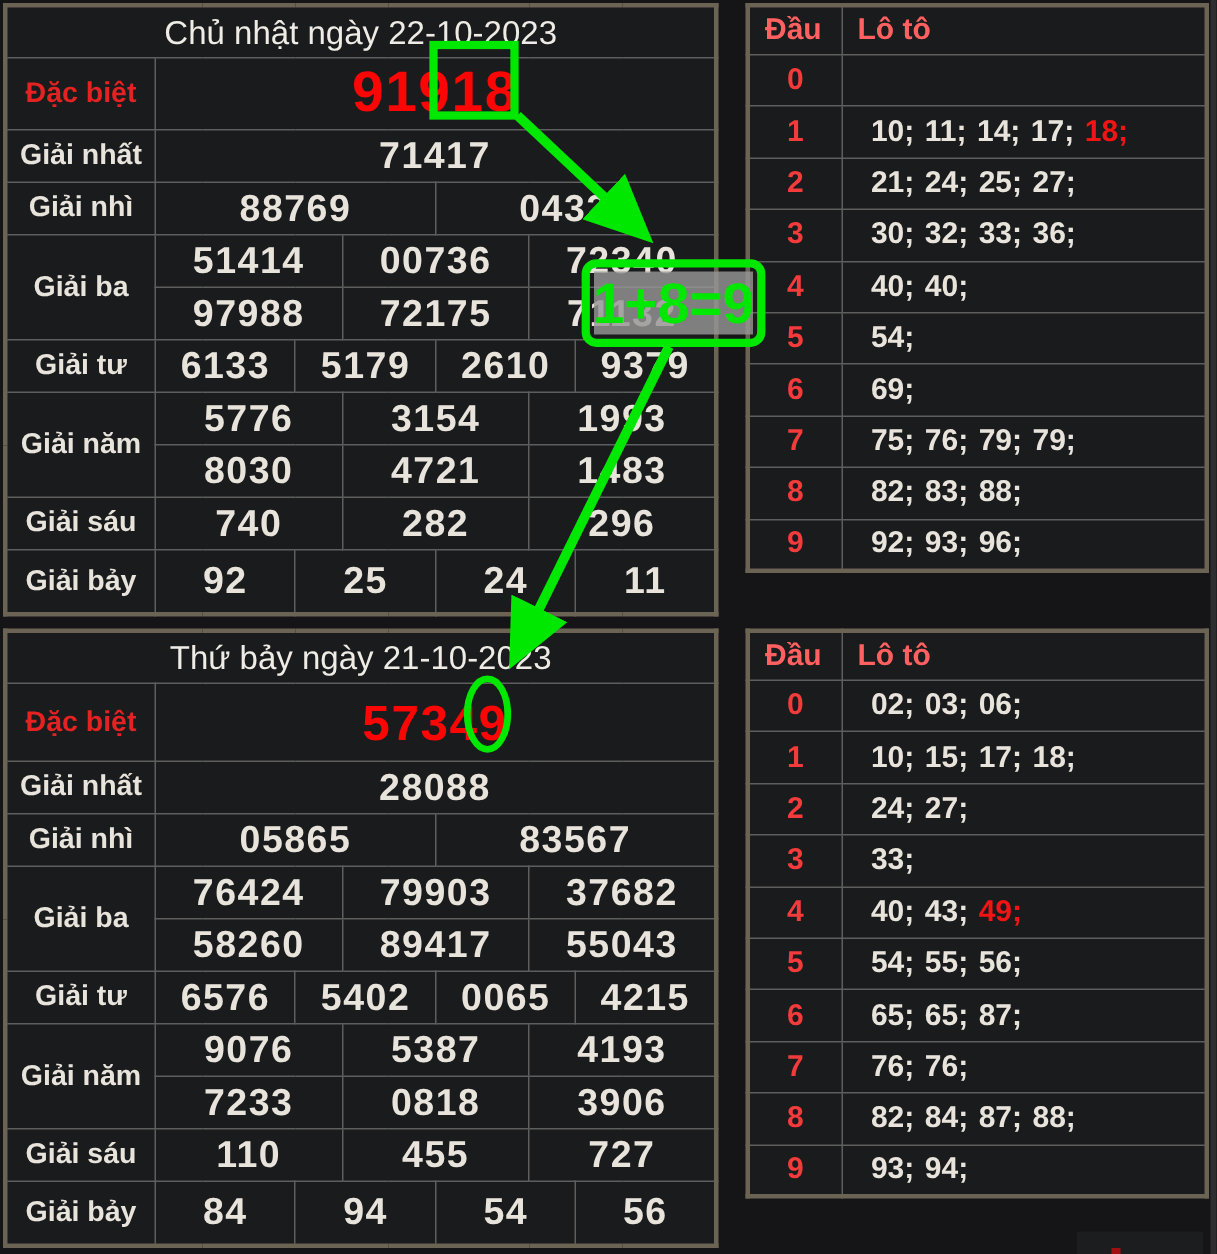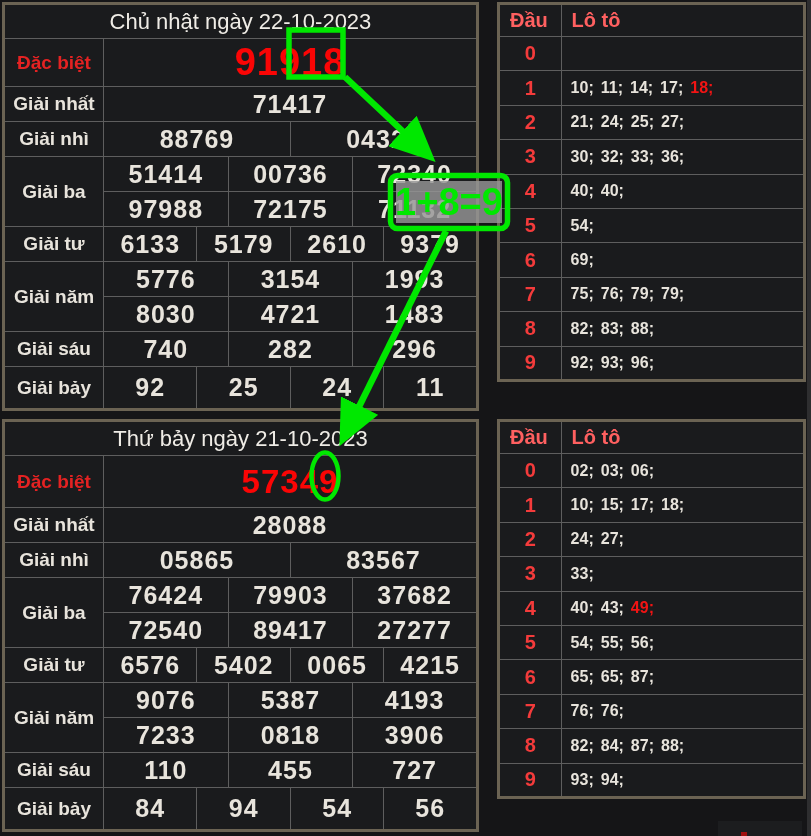--- a/index.html
+++ b/index.html
@@ -26,21 +26,21 @@
   #bl .sp{height:52px;}
   #bl .spv{font-size:33px;}
   .lt tr{height:35px;}
   .lt tr.last{height:43px;}
   
   .rt tr{height:34.4px;}
   .rt .hdr2{height:33px;}
   .rt td{vertical-align:middle;}
   .dau-h,.loto-h{color:#ff6060;font-size:20px;font-weight:700;text-align:left;padding-left:10px;}
   .dau{color:#f43b3b;font-size:20px;font-weight:700;text-align:center;}
-  .loto{color:#e8e4dc;font-size:16px;font-weight:700;text-align:left;padding-left:9px;}
+  .loto{color:#e8e4dc;font-size:20px;font-weight:700;text-align:left;padding-left:19px;}
   .loto span{margin-right:7px;}
   .loto .red{color:#f21414;}
   
   #overlay{position:absolute;left:0;top:0;width:811px;height:836px;pointer-events:none;z-index:10;}
   #corner-box{position:absolute;left:718px;top:821px;width:84px;height:15px;background:#1c1d1f;}
   #corner-dot{position:absolute;left:741px;top:832px;width:6px;height:4px;background:#a01010;}
 </style>
 </head>
 <body>
 
@@ -140,23 +140,23 @@
           <td colspan="6" class="val">05865</td>
           <td colspan="6" class="val">83567</td>
         </tr>
   <tr>
           <td class="lbl" rowspan="2">Giải ba</td>
           <td colspan="4" class="val">76424</td>
           <td colspan="4" class="val">79903</td>
           <td colspan="4" class="val">37682</td>
         </tr>
   <tr>
-          <td colspan="4" class="val">72540</td>
+          <td colspan="4" class="val">58260</td>
           <td colspan="4" class="val">89417</td>
-          <td colspan="4" class="val">27277</td>
+          <td colspan="4" class="val">55043</td>
         </tr>
   <tr>
           <td class="lbl">Giải tư</td>
           <td colspan="3" class="val">6576</td>
           <td colspan="3" class="val">5402</td>
           <td colspan="3" class="val">0065</td>
           <td colspan="3" class="val">4215</td>
         </tr>
   <tr>
           <td class="lbl" rowspan="2">Giải năm</td>

